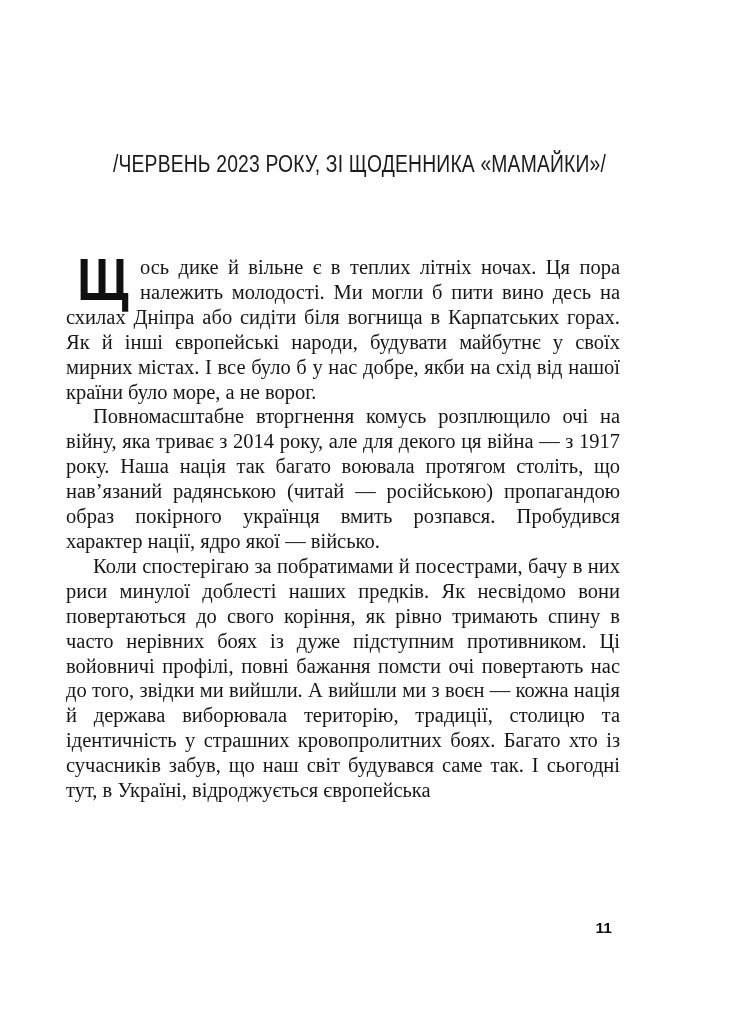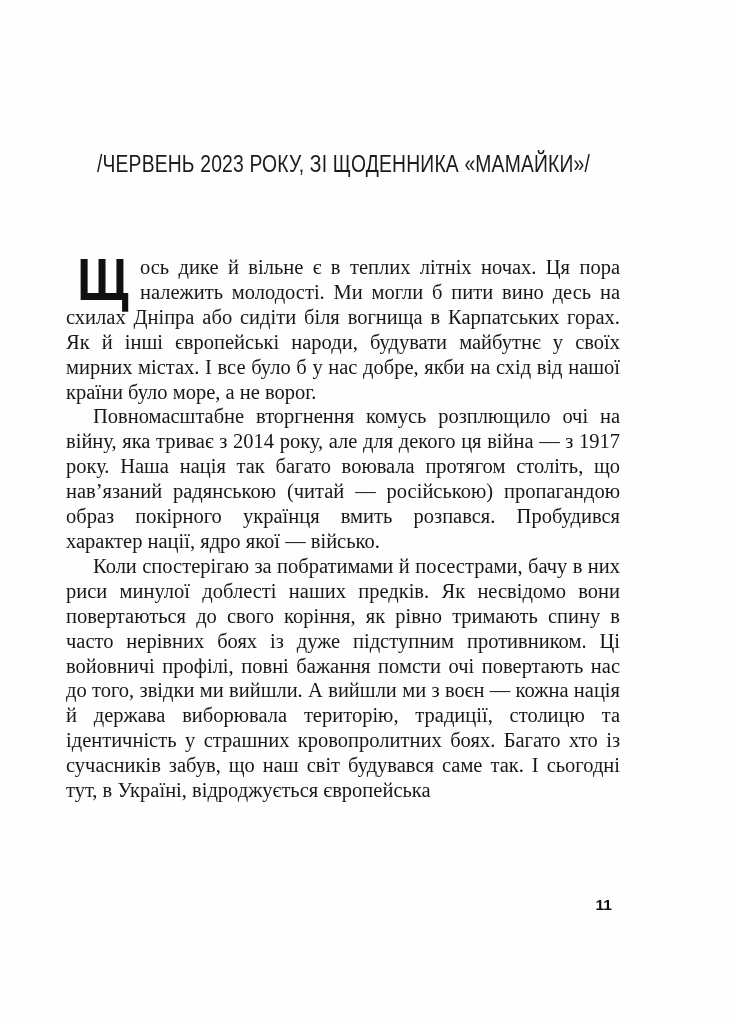--- a/index.html
+++ b/index.html
@@ -21,21 +21,21 @@
     color: #161616;
     font-family: "Liberation Serif", serif;
   }
   
   .running-head {
     position: absolute;
     top: 151px;
     left: 66px;
     width: 554px;
     display: flex;
-    justify-content: center;
+    justify-content: flex-start;
     font-family: "Liberation Sans", sans-serif;
     font-size: 23px;
     line-height: 26px;
     font-weight: normal;
     color: #1b1b1b;
     white-space: nowrap;
   }
   .running-head .t {
     display: inline-block;
     transform: scaleX(0.84);
@@ -73,21 +73,21 @@
     font-size: 60px;
     line-height: 49px;
     text-align: center;
     color: #101010;
     transform: scaleX(0.84);
     transform-origin: 50% 0;
   }
   
   .folio {
     position: absolute;
-    top: 896px;
+    top: 919px;
     left: 66px;
     width: 546px;
     text-align: right;
     font-family: "Liberation Sans", sans-serif;
     font-weight: bold;
     font-size: 15.5px;
     line-height: 18px;
     color: #101010;
   }
 </style>

